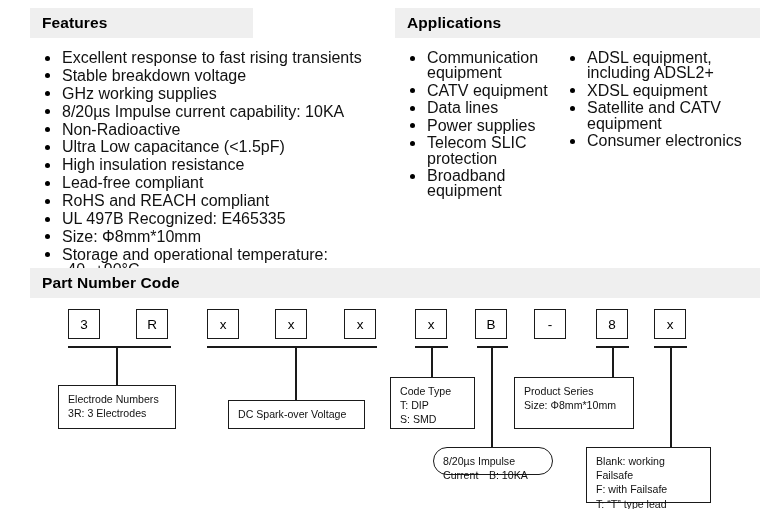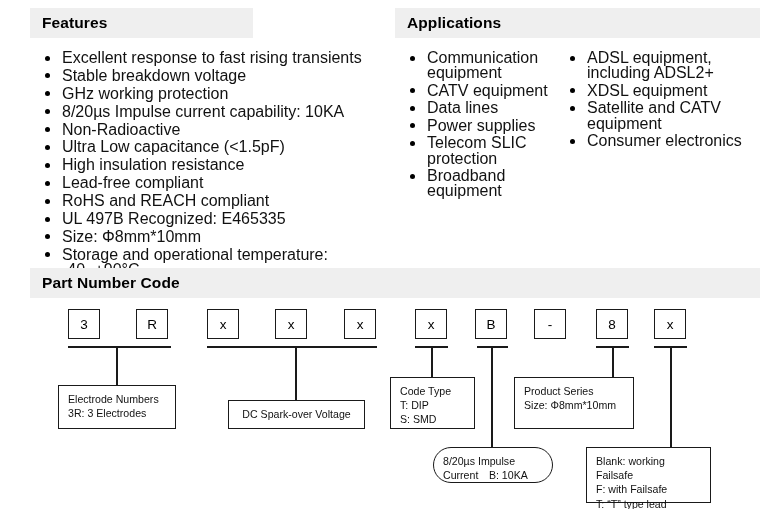--- a/index.html
+++ b/index.html
@@ -129,21 +129,21 @@
     <div class="sec-title">Features</div>
   </div>
 
   <div class="sec-bar" id="applications-bar">
     <div class="sec-title">Applications</div>
   </div>
 
   <ul class="bullet-list" id="features-list">
       <li><span class="dot"></span><span>Excellent response to fast rising transients</span></li>
       <li><span class="dot"></span><span>Stable breakdown voltage</span></li>
-      <li><span class="dot"></span><span>GHz working protection</span></li>
+      <li><span class="dot"></span><span>GHz working supplies</span></li>
       <li><span class="dot"></span><span>8/20µs Impulse current capability: 10KA</span></li>
       <li><span class="dot"></span><span>Non-Radioactive</span></li>
       <li><span class="dot"></span><span>Ultra Low capacitance (&lt;1.5pF)</span></li>
       <li><span class="dot"></span><span>High insulation resistance</span></li>
       <li><span class="dot"></span><span>Lead-free compliant</span></li>
       <li><span class="dot"></span><span>RoHS and REACH compliant</span></li>
       <li><span class="dot"></span><span>UL 497B Recognized: E465335</span></li>
       <li><span class="dot"></span><span>Size: Φ8mm*10mm</span></li>
       <li><span class="dot"></span><span>Storage and operational temperature: -40~+90°C</span></li>
     </ul>
@@ -220,20 +220,20 @@
       </div>
       <div class="code-box" style="left: 596px;">
         <span>8</span>
       </div>
       <div class="code-box" style="left: 654px;">
         <span>x</span>
       </div>
     </div>
   <div id="desc-box-layer">
       <div class="desc-box" style="left: 58px; top: 385px; width: 118px; height: 44px;"><span class="dline">Electrode Numbers</span><span class="dline">3R: 3 Electrodes</span></div>
-      <div class="desc-box" style="left: 228px; top: 400px; width: 137px; height: 29px; text-align: center;"><span class="dline">DC Spark-over Voltage</span></div>
+      <div class="desc-box" style="left: 228px; top: 400px; width: 137px; height: 29px;"><span class="dline">DC Spark-over Voltage</span></div>
       <div class="desc-box" style="left: 390px; top: 377px; width: 85px; height: 52px;"><span class="dline">Code Type</span><span class="dline">T: DIP</span><span class="dline">S: SMD</span></div>
-      <div class="desc-box" style="left: 433px; top: 447px; width: 120px; height: 36px; border-radius: 20px;"><span class="dline">8/20µs Impulse</span><span class="dline">Current B: 10KA</span></div>
+      <div class="desc-box" style="left: 433px; top: 447px; width: 120px; height: 28px; border-radius: 20px;"><span class="dline">8/20µs Impulse</span><span class="dline">Current B: 10KA</span></div>
       <div class="desc-box" style="left: 514px; top: 377px; width: 120px; height: 52px;"><span class="dline">Product Series</span><span class="dline">Size: Φ8mm*10mm</span></div>
       <div class="desc-box" style="left: 586px; top: 447px; width: 125px; height: 56px;"><span class="dline">Blank: working Failsafe</span><span class="dline">F: with Failsafe</span><span class="dline">T: “T” type lead</span></div>
     </div>
 
 </div>
 
 </body></html>

